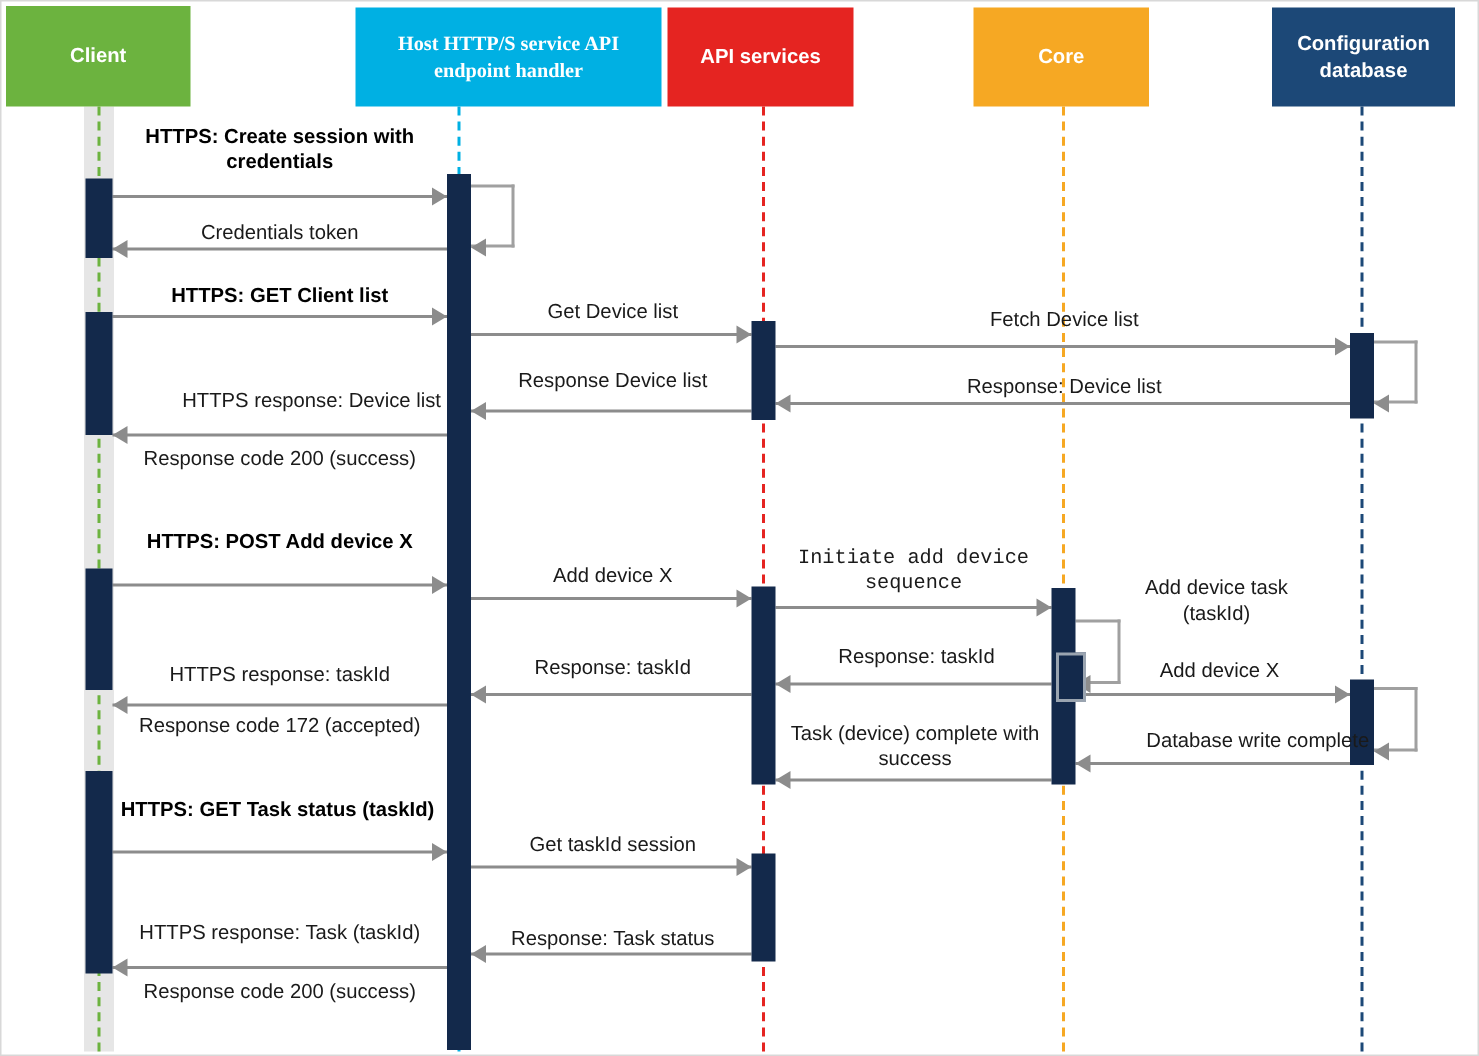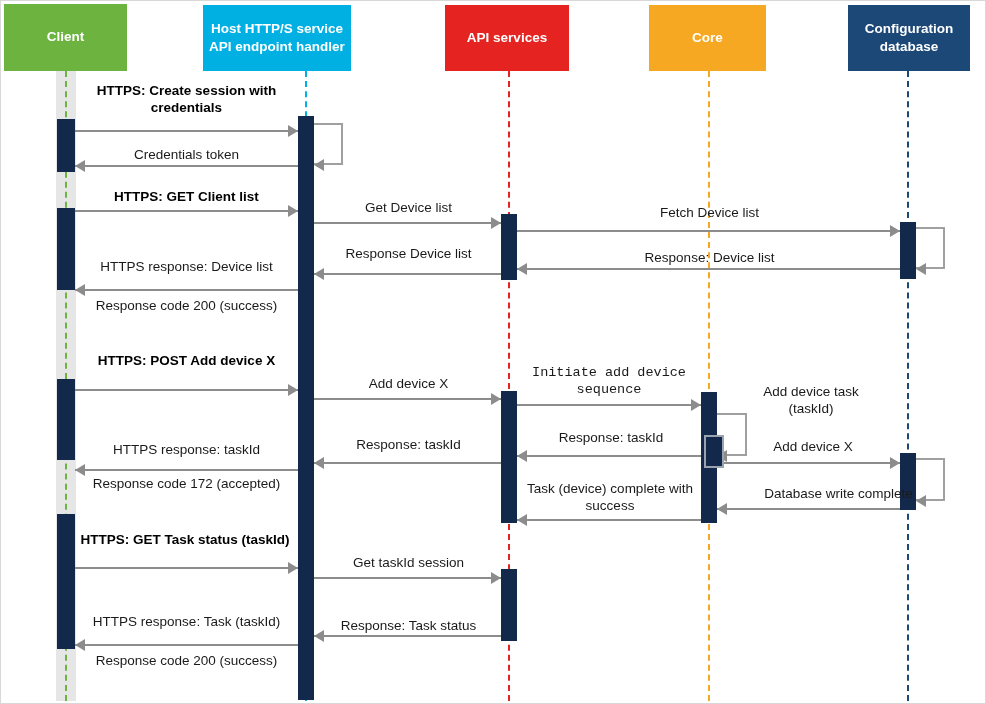--- a/index.html
+++ b/index.html
@@ -158,42 +158,42 @@
     <div class="activation nested" style="left: 703px; top: 434px; width: 20px; height: 33px;"></div>
     <div class="activation" style="left: 899px; top: 221px; width: 16px; height: 57px; background: rgb(19, 41, 75);"></div>
     <div class="activation" style="left: 899px; top: 452px; width: 16px; height: 57px; background: rgb(19, 41, 75);"></div>
     <div class="msg-label bold" style="left: 78px; top: 82px; width: 215px;">HTTPS: Create session with credentials</div>
     <div class="msg-label" style="left: 78px; top: 146px; width: 215px;">Credentials token</div>
     <div class="msg-label bold" style="left: 78px; top: 188px; width: 215px;">HTTPS: GET Client list</div>
     <div class="msg-label" style="left: 315px; top: 199px; width: 185px;">Get Device list</div>
     <div class="msg-label" style="left: 518px; top: 204px; width: 381px;">Fetch Device list</div>
     <div class="msg-label" style="left: 315px; top: 245px; width: 185px;">Response Device list</div>
     <div class="msg-label" style="left: 518px; top: 249px; width: 381px;">Response: Device list</div>
-    <div class="msg-label" style="left: 78px; top: 258px; width: 215px;">HTTPS response: Device list</div>
+    <div class="msg-label" style="left: 78px; top: 258px; width: 215px; text-align: right;">HTTPS response: Device list</div>
     <div class="msg-label" style="left: 78px; top: 297px; width: 215px;">Response code 200 (success)</div>
     <div class="msg-label bold" style="left: 78px; top: 352px; width: 215px;">HTTPS: POST Add device X</div>
     <div class="msg-label" style="left: 315px; top: 375px; width: 185px;">Add device X</div>
     <div class="msg-label" style="left: 508px; top: 364px; width: 200px; font-family: Liberation Mono, monospace;">Initiate add device sequence</div>
     <div class="msg-label" style="left: 750px; top: 383px; width: 120px;">Add device task (taskId)</div>
     <div class="msg-label" style="left: 518px; top: 429px; width: 184px;">Response: taskId</div>
     <div class="msg-label" style="left: 315px; top: 436px; width: 185px;">Response: taskId</div>
     <div class="msg-label" style="left: 725px; top: 438px; width: 174px;">Add device X</div>
     <div class="msg-label" style="left: 78px; top: 441px; width: 215px;">HTTPS response: taskId</div>
     <div class="msg-label" style="left: 78px; top: 475px; width: 215px;">Response code 172 (accepted)</div>
     <div class="msg-label" style="left: 746px; top: 485px; width: 183px;">Database write complete</div>
     <div class="msg-label" style="left: 516px; top: 480px; width: 186px;">Task (device) complete with success</div>
     <div class="msg-label bold" style="left: 68px; top: 531px; width: 232px;">HTTPS: GET Task status (taskId)</div>
     <div class="msg-label" style="left: 315px; top: 554px; width: 185px;">Get taskId session</div>
     <div class="msg-label" style="left: 315px; top: 617px; width: 185px;">Response: Task status</div>
     <div class="msg-label" style="left: 78px; top: 613px; width: 215px;">HTTPS response: Task (taskId)</div>
     <div class="msg-label" style="left: 78px; top: 652px; width: 215px;">Response code 200 (success)</div>
     <div class="actor-box" style="left: 3px; top: 3px; width: 123px; height: 67px; background: rgb(108, 179, 63);">
       <span>Client</span>
     </div>
-    <div class="actor-box" style="left: 202px; top: 4px; width: 148px; height: 66px; background: rgb(0, 176, 227);">
+    <div class="actor-box" style="left: 236px; top: 4px; width: 204px; height: 66px; background: rgb(0, 176, 227); font-family: Liberation Serif, serif;">
       <span>Host HTTP/S service API endpoint handler</span>
     </div>
     <div class="actor-box" style="left: 444px; top: 4px; width: 124px; height: 66px; background: rgb(229, 36, 33);">
       <span>API services</span>
     </div>
     <div class="actor-box" style="left: 648px; top: 4px; width: 117px; height: 66px; background: rgb(246, 168, 35);">
       <span>Core</span>
     </div>
     <div class="actor-box" style="left: 847px; top: 4px; width: 122px; height: 66px; background: rgb(28, 72, 119);">
       <span>Configuration database</span>

